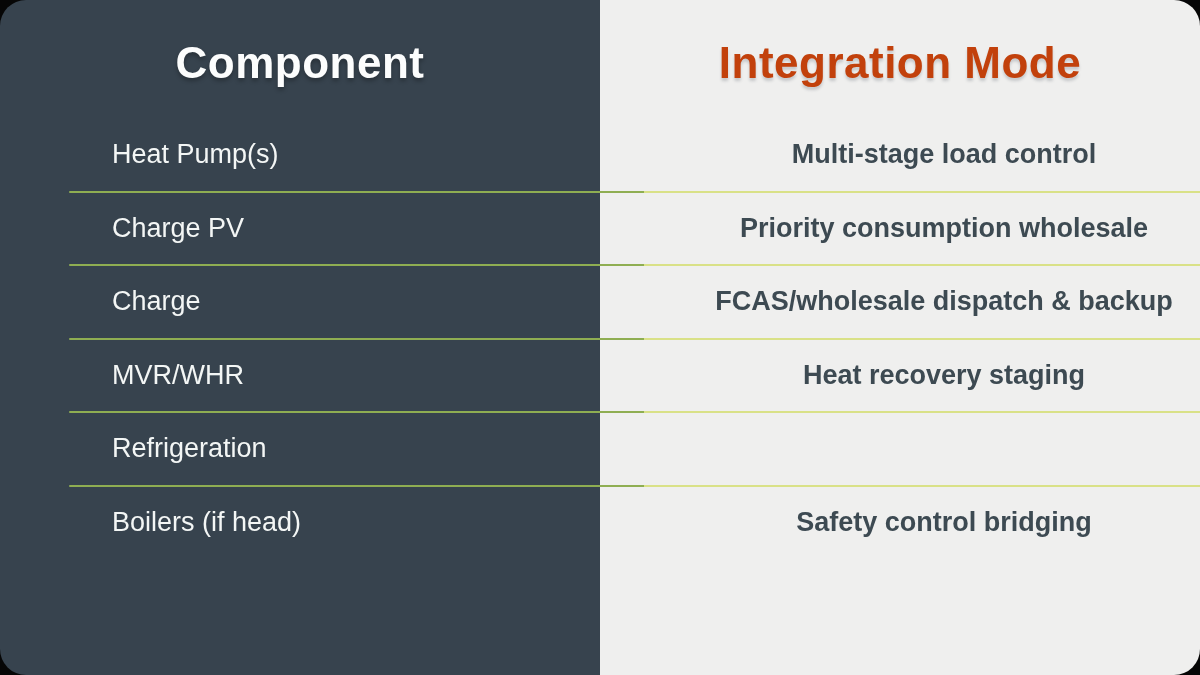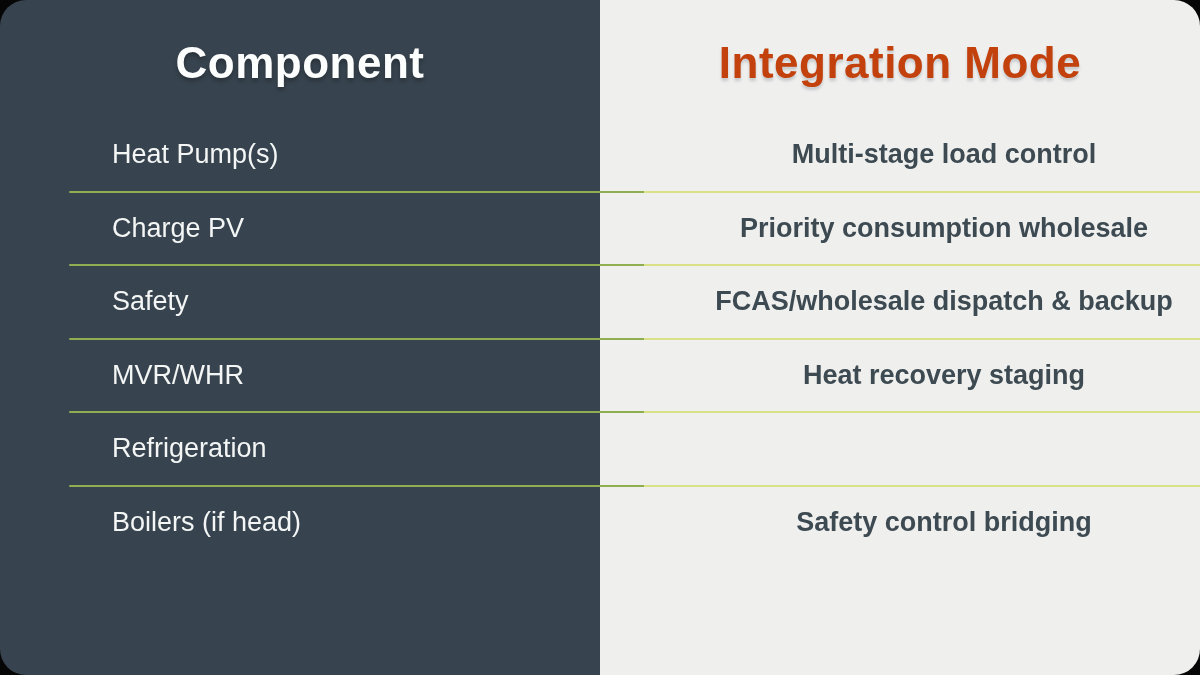--- a/index.html
+++ b/index.html
@@ -124,21 +124,21 @@
         <div class="cell-component">Heat Pump(s)</div>
         <div class="cell-mode">Multi-stage load control</div>
         <div class="divider"></div>
       </div>
       <div class="row">
         <div class="cell-component">Charge PV</div>
         <div class="cell-mode">Priority consumption wholesale</div>
         <div class="divider"></div>
       </div>
       <div class="row">
-        <div class="cell-component">Safety</div>
+        <div class="cell-component">Charge</div>
         <div class="cell-mode">FCAS/wholesale dispatch &amp; backup</div>
         <div class="divider"></div>
       </div>
       <div class="row">
         <div class="cell-component">MVR/WHR</div>
         <div class="cell-mode">Heat recovery staging</div>
         <div class="divider"></div>
       </div>
       <div class="row">
         <div class="cell-component">Refrigeration</div>

